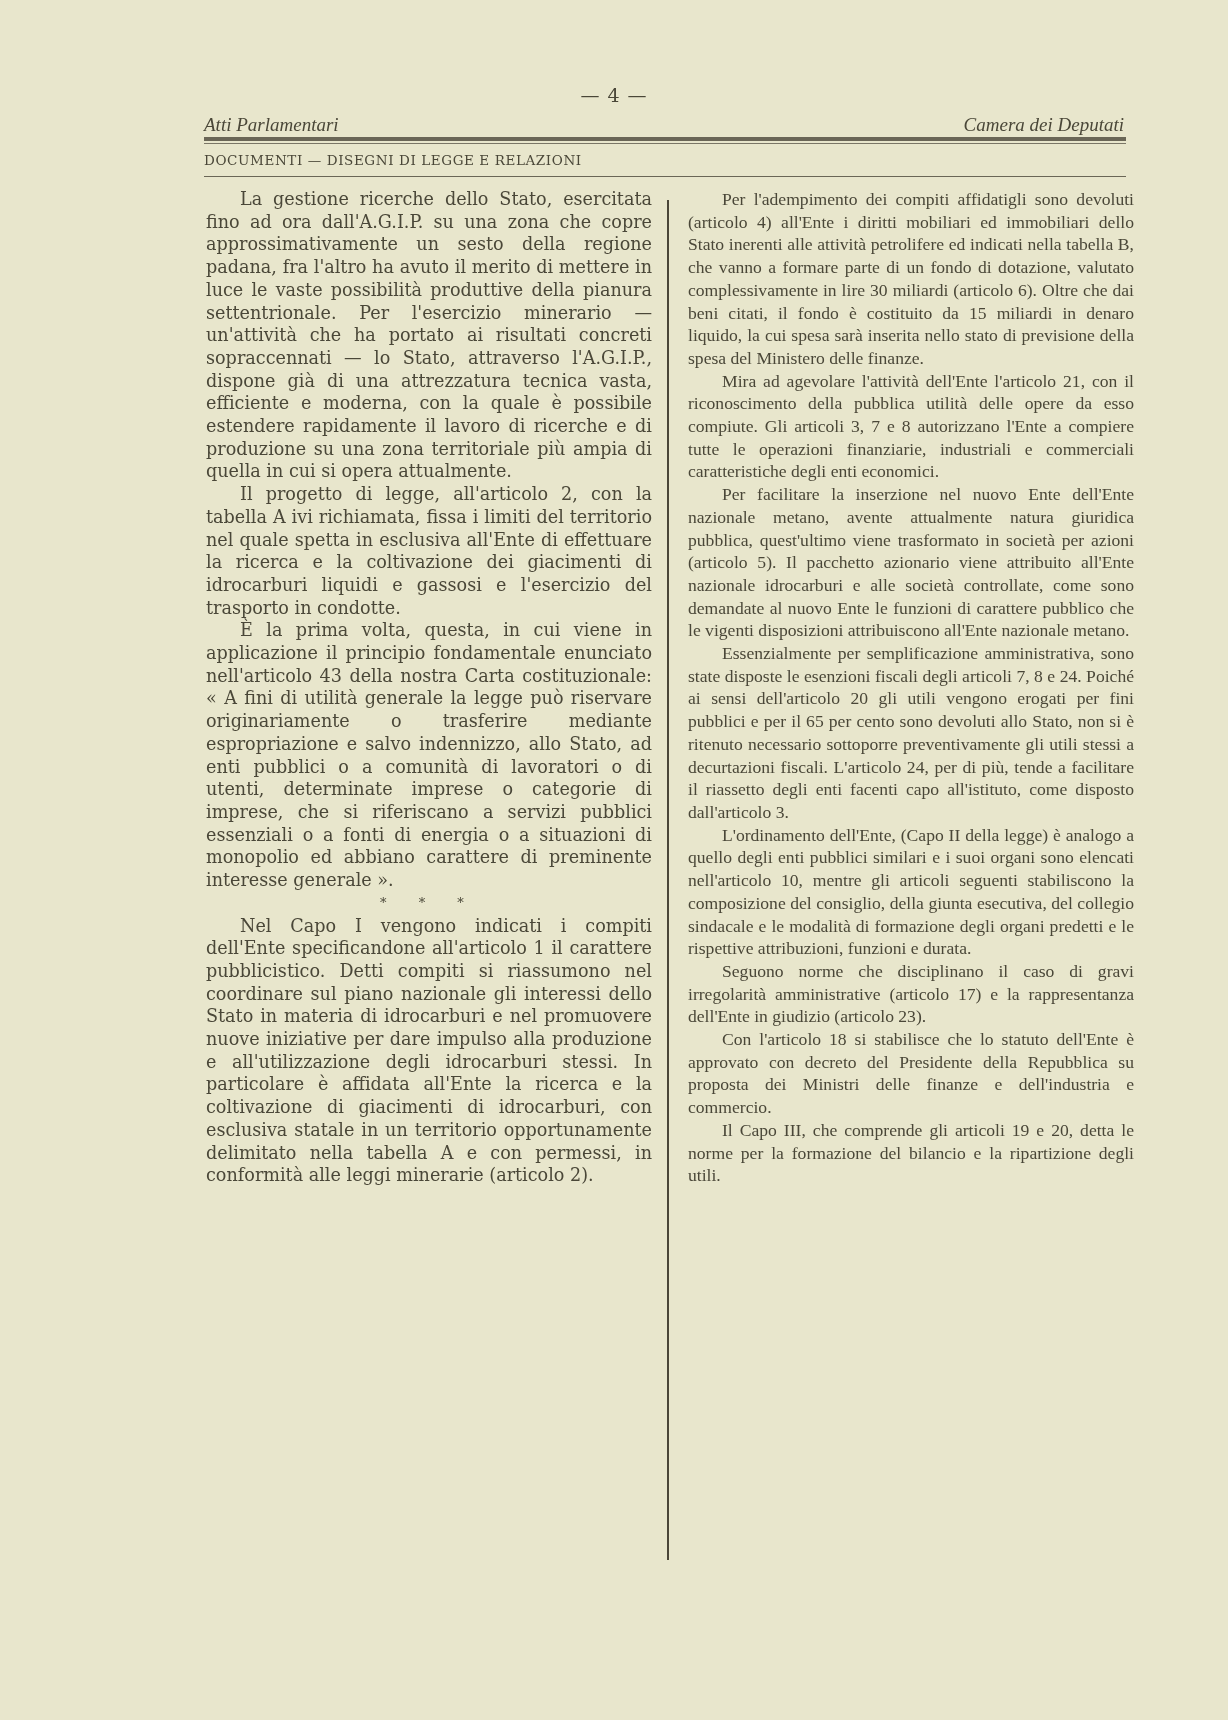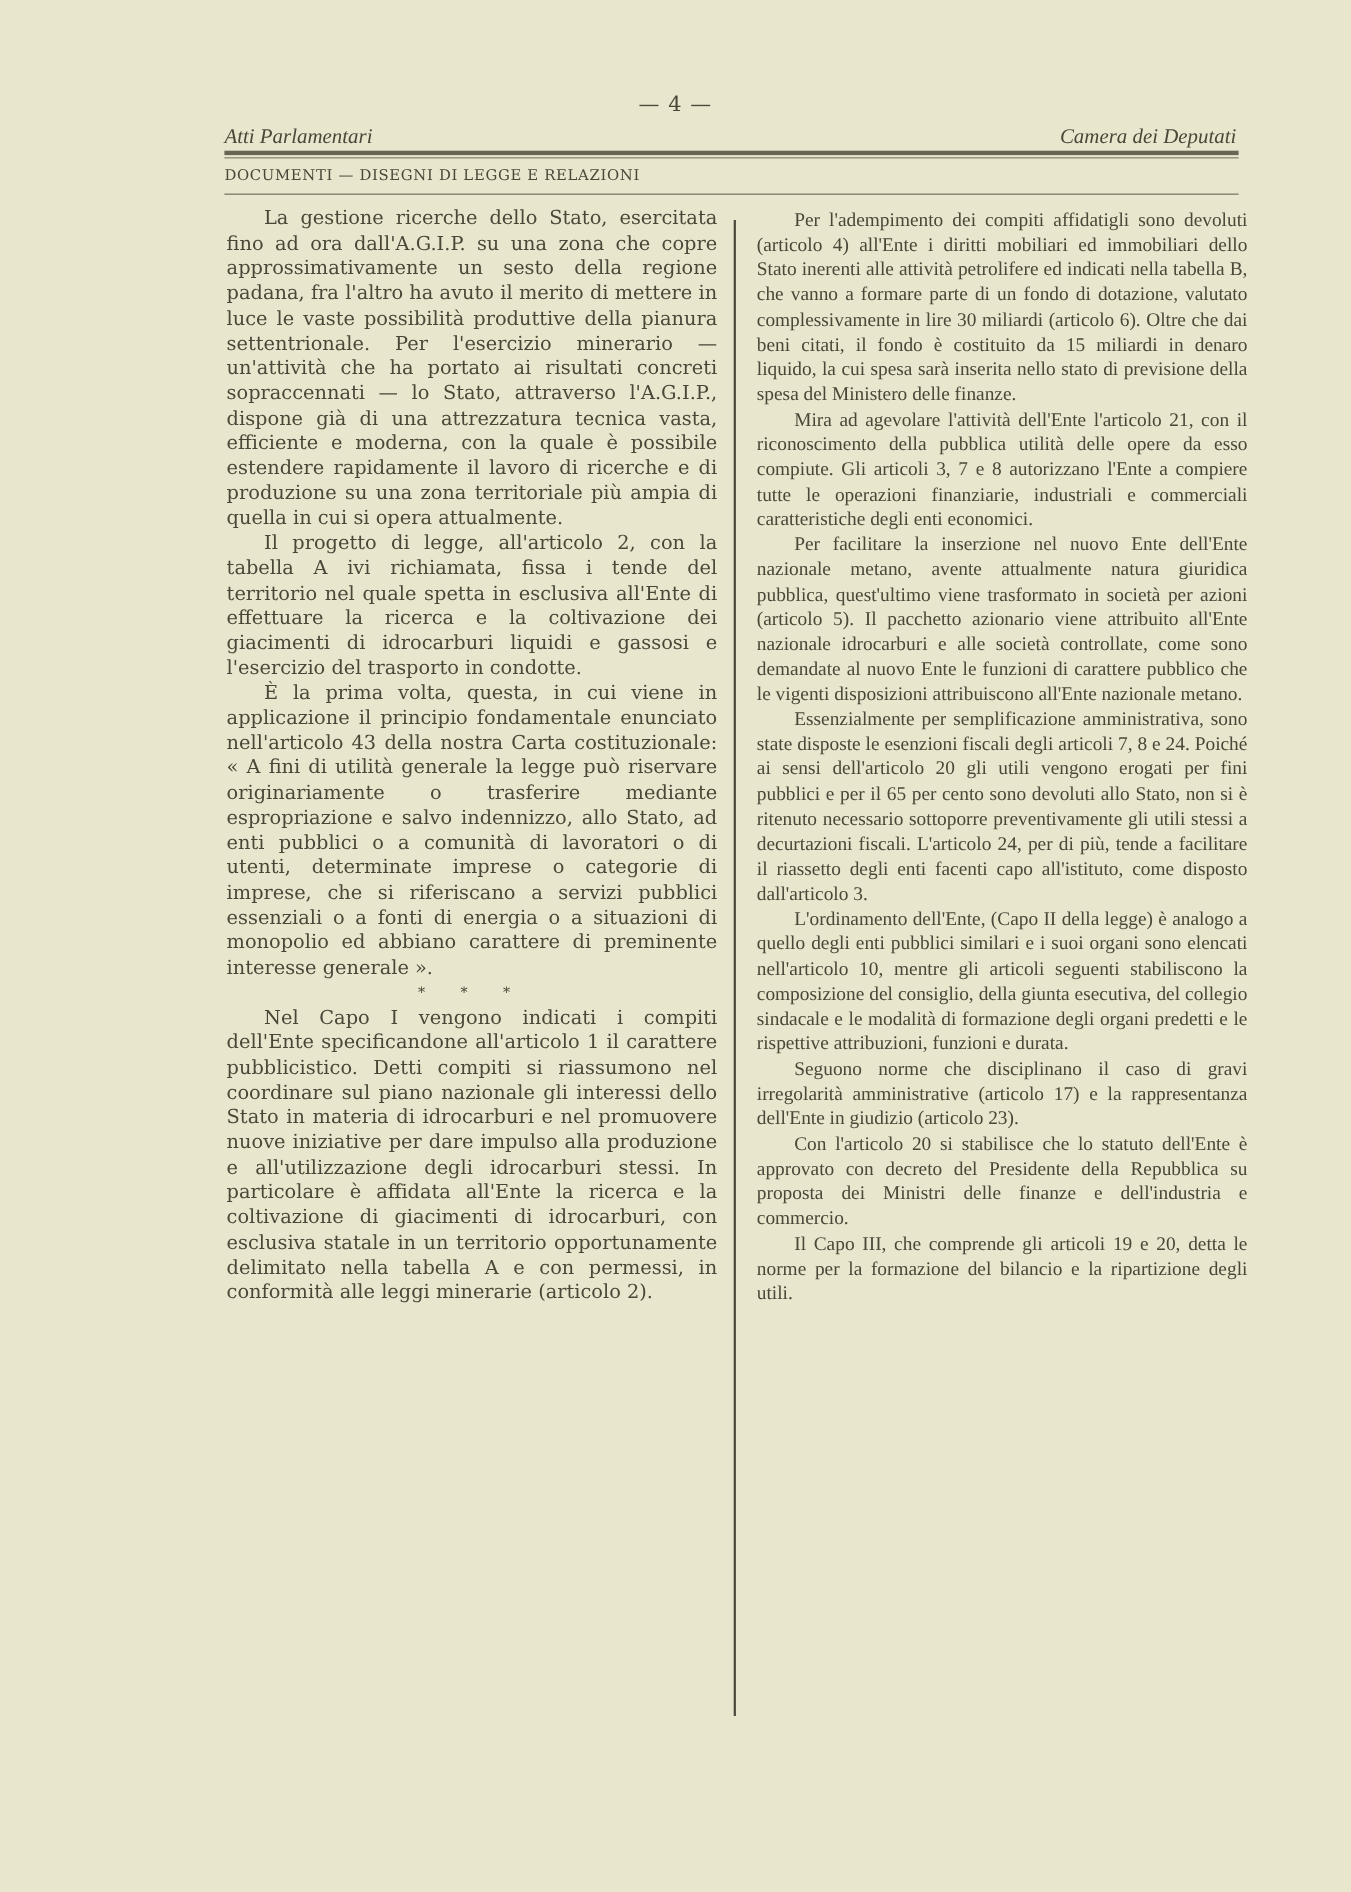--- a/index.html
+++ b/index.html
@@ -64,28 +64,28 @@
 </div>
 <div class="rule-thick"></div>
 <div class="rule-thin"></div>
 <div class="section-title">DOCUMENTI — DISEGNI DI LEGGE E RELAZIONI</div>
 <div class="rule-under"></div>
 
 <div class="divider-box"></div>
 
 <div class="col col-left">
   <p>La gestione ricerche dello Stato, esercitata fino ad ora dall'A.G.I.P. su una zona che copre approssimativamente un sesto della regione padana, fra l'altro ha avuto il merito di mettere in luce le vaste possibilità produttive della pianura settentrionale. Per l'esercizio minerario — un'attività che ha portato ai risultati concreti sopraccennati — lo Stato, attraverso l'A.G.I.P., dispone già di una attrezzatura tecnica vasta, efficiente e moderna, con la quale è possibile estendere rapidamente il lavoro di ricerche e di produzione su una zona territoriale più ampia di quella in cui si opera attualmente.</p>
-  <p>Il progetto di legge, all'articolo 2, con la tabella A ivi richiamata, fissa i tende del territorio nel quale spetta in esclusiva all'Ente di effettuare la ricerca e la coltivazione dei giacimenti di idrocarburi liquidi e gassosi e l'esercizio del trasporto in condotte.</p>
+  <p>Il progetto di legge, all'articolo 2, con la tabella A ivi richiamata, fissa i limiti del territorio nel quale spetta in esclusiva all'Ente di effettuare la ricerca e la coltivazione dei giacimenti di idrocarburi liquidi e gassosi e l'esercizio del trasporto in condotte.</p>
   <p>È la prima volta, questa, in cui viene in applicazione il principio fondamentale enunciato nell'articolo 43 della nostra Carta costituzionale: « A fini di utilità generale la legge può riservare originariamente o trasferire mediante espropriazione e salvo indennizzo, allo Stato, ad enti pubblici o a comunità di lavoratori o di utenti, determinate imprese o categorie di imprese, che si riferiscano a servizi pubblici essenziali o a fonti di energia o a situazioni di monopolio ed abbiano carattere di preminente interesse generale ».</p>
   <p class="stars">* * *</p>
   <p>Nel Capo I vengono indicati i compiti dell'Ente specificandone all'articolo 1 il carattere pubblicistico. Detti compiti si riassumono nel coordinare sul piano nazionale gli interessi dello Stato in materia di idrocarburi e nel promuovere nuove iniziative per dare impulso alla produzione e all'utilizzazione degli idrocarburi stessi. In particolare è affidata all'Ente la ricerca e la coltivazione di giacimenti di idrocarburi, con esclusiva statale in un territorio opportunamente delimitato nella tabella A e con permessi, in conformità alle leggi minerarie (articolo 2).</p>
 </div>
 
 <div class="col col-right">
   <p>Per l'adempimento dei compiti affidatigli sono devoluti (articolo 4) all'Ente i diritti mobiliari ed immobiliari dello Stato inerenti alle attività petrolifere ed indicati nella tabella B, che vanno a formare parte di un fondo di dotazione, valutato complessivamente in lire 30 miliardi (articolo 6). Oltre che dai beni citati, il fondo è costituito da 15 miliardi in denaro liquido, la cui spesa sarà inserita nello stato di previsione della spesa del Ministero delle finanze.</p>
   <p>Mira ad agevolare l'attività dell'Ente l'articolo 21, con il riconoscimento della pubblica utilità delle opere da esso compiute. Gli articoli 3, 7 e 8 autorizzano l'Ente a compiere tutte le operazioni finanziarie, industriali e commerciali caratteristiche degli enti economici.</p>
   <p>Per facilitare la inserzione nel nuovo Ente dell'Ente nazionale metano, avente attualmente natura giuridica pubblica, quest'ultimo viene trasformato in società per azioni (articolo 5). Il pacchetto azionario viene attribuito all'Ente nazionale idrocarburi e alle società controllate, come sono demandate al nuovo Ente le funzioni di carattere pubblico che le vigenti disposizioni attribuiscono all'Ente nazionale metano.</p>
   <p>Essenzialmente per semplificazione amministrativa, sono state disposte le esenzioni fiscali degli articoli 7, 8 e 24. Poiché ai sensi dell'articolo 20 gli utili vengono erogati per fini pubblici e per il 65 per cento sono devoluti allo Stato, non si è ritenuto necessario sottoporre preventivamente gli utili stessi a decurtazioni fiscali. L'articolo 24, per di più, tende a facilitare il riassetto degli enti facenti capo all'istituto, come disposto dall'articolo 3.</p>
   <p>L'ordinamento dell'Ente, (Capo II della legge) è analogo a quello degli enti pubblici similari e i suoi organi sono elencati nell'articolo 10, mentre gli articoli seguenti stabiliscono la composizione del consiglio, della giunta esecutiva, del collegio sindacale e le modalità di formazione degli organi predetti e le rispettive attribuzioni, funzioni e durata.</p>
   <p>Seguono norme che disciplinano il caso di gravi irregolarità amministrative (articolo 17) e la rappresentanza dell'Ente in giudizio (articolo 23).</p>
-  <p>Con l'articolo 20 si stabilisce che lo statuto dell'Ente è approvato con decreto del Presidente della Repubblica su proposta dei Ministri delle finanze e dell'industria e commercio.</p>
+  <p>Con l'articolo 18 si stabilisce che lo statuto dell'Ente è approvato con decreto del Presidente della Repubblica su proposta dei Ministri delle finanze e dell'industria e commercio.</p>
   <p>Il Capo III, che comprende gli articoli 19 e 20, detta le norme per la formazione del bilancio e la ripartizione degli utili.</p>
 </div>
 
 </body></html>

